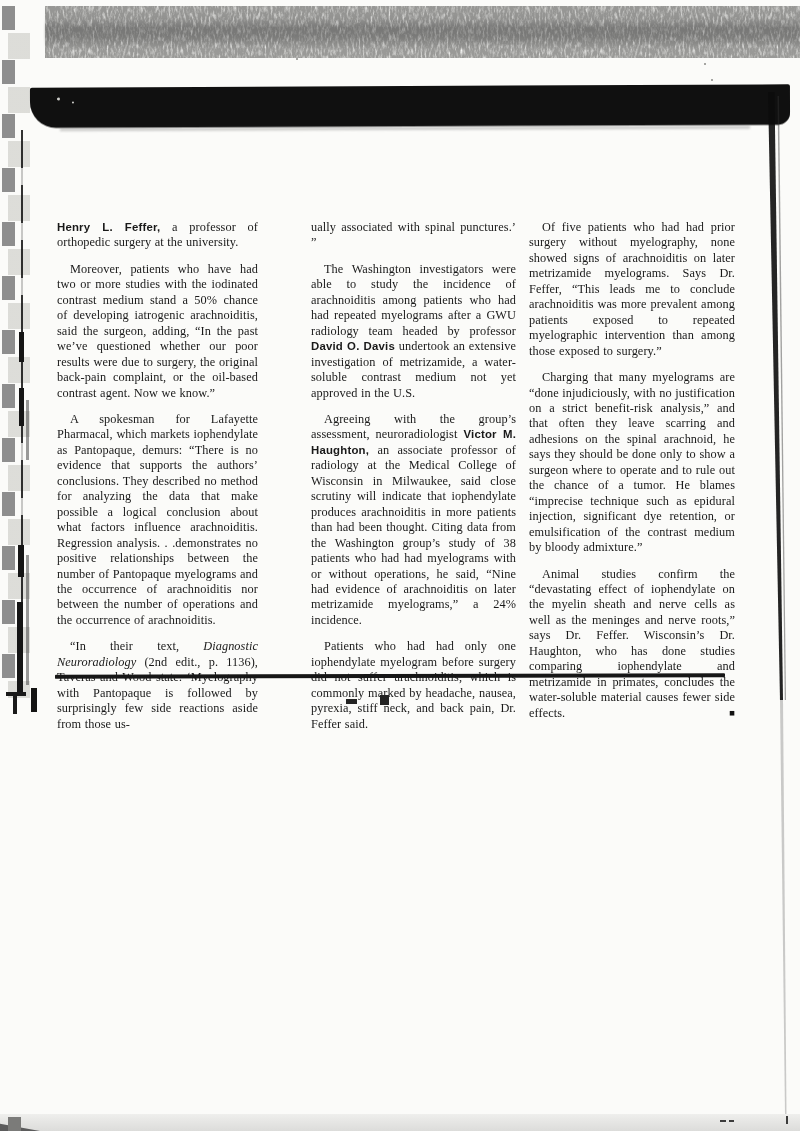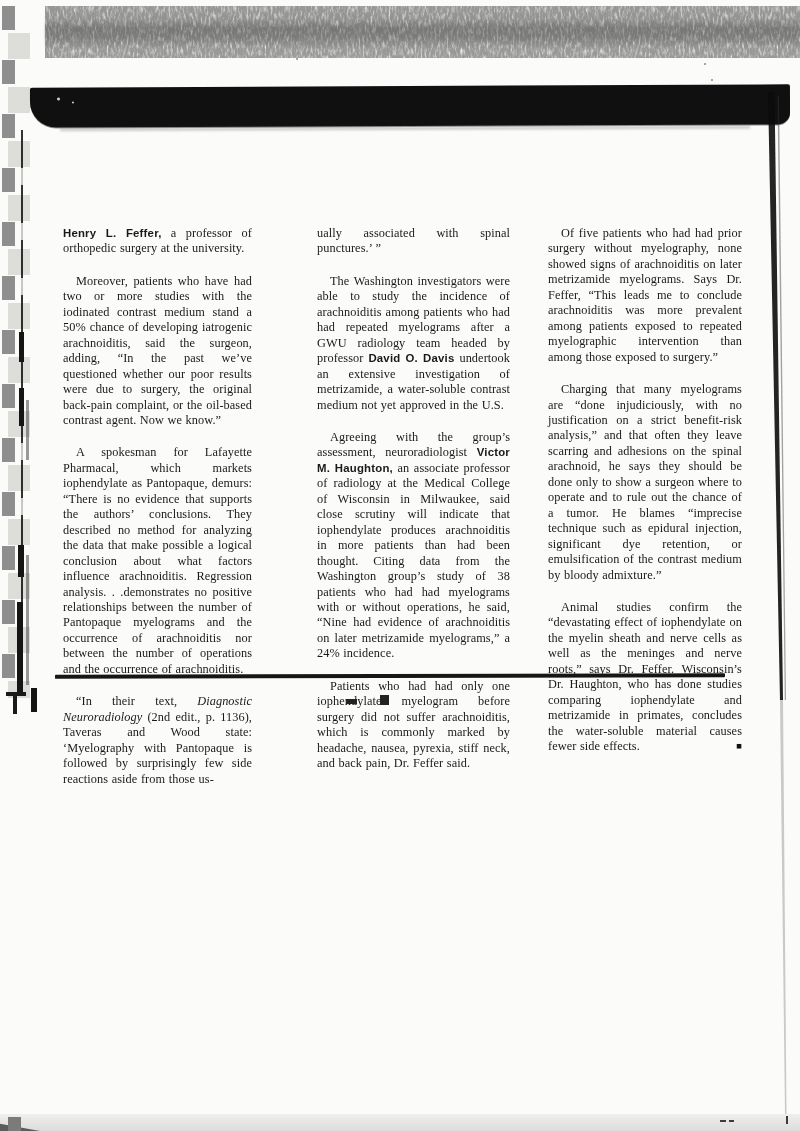--- a/index.html
+++ b/index.html
@@ -73,22 +73,22 @@
 
   
   .article{position:absolute;left:0;top:209px;}
   .col{
     position:absolute;top:0;text-align:justify;
     color:#191919;font-size:12.3px;line-height:15.45px;
     letter-spacing:.08px;word-spacing:.4px;
   }
   .col-1{left:46px;width:223px;}
   .col-2{left:300px;width:227px;}
-  .col-3{left:531px;width:228px;}
-  p.para{margin:17px;}
+  .col-3{left:518px;width:228px;}
+  p.para{margin:11px;}
   p.para.indent{text-indent:13px;}
   .seg-normal{}
   .seg-boldname{font-family:"Liberation Sans",sans-serif;font-weight:700;font-size:11.4px;letter-spacing:.2px;}
   .seg-italic{font-style:italic;font-family:Liberation Serif, serif;}
   .seg-endmark{float:right;font-size:9.5px;line-height:15.45px;color:#111;}
 </style>
 </head>
 <body>
 
 <div class="noise-band" data-interactable="false">

